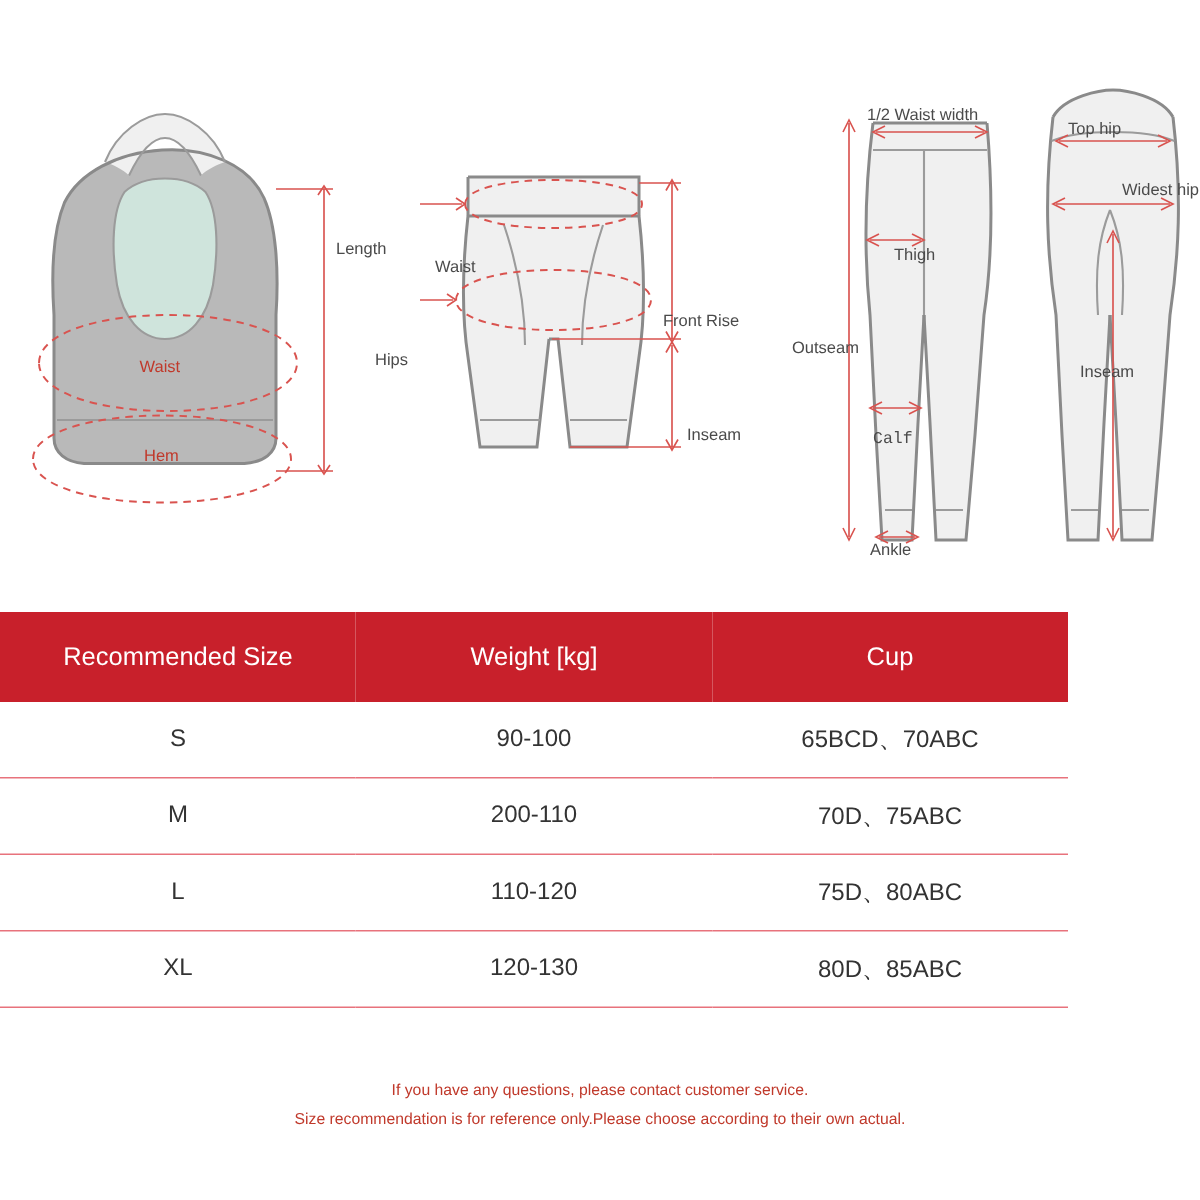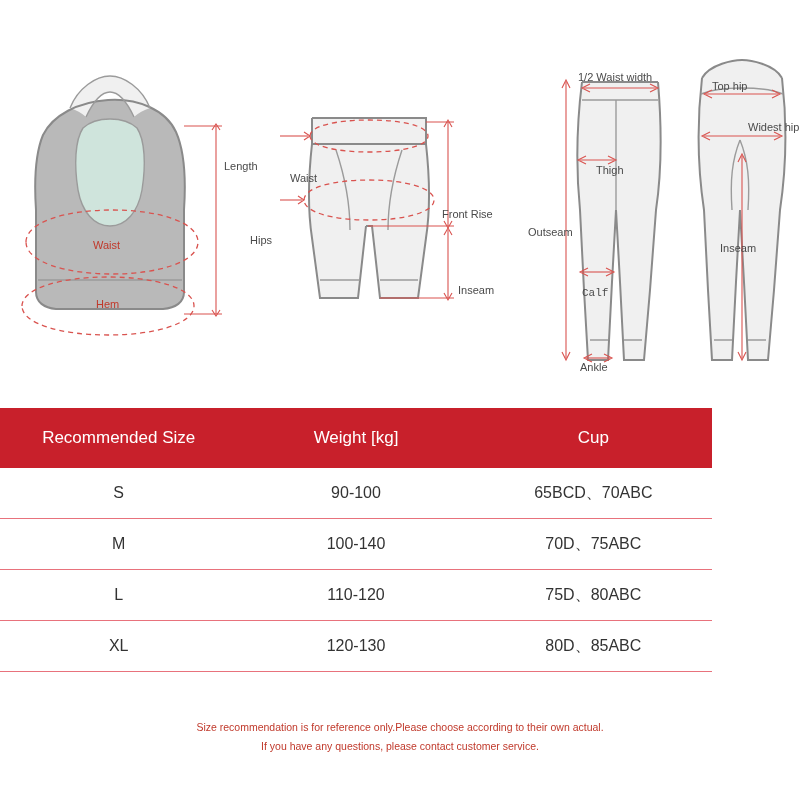--- a/index.html
+++ b/index.html
@@ -260,34 +260,34 @@
       </tr>
     </thead>
     <tbody>
       <tr>
         <td>S</td>
         <td>90-100</td>
         <td>65BCD、70ABC</td>
       </tr>
       <tr>
         <td>M</td>
-        <td>100-140</td>
+        <td>200-110</td>
         <td>70D、75ABC</td>
       </tr>
       <tr>
         <td>L</td>
         <td>110-120</td>
         <td>75D、80ABC</td>
       </tr>
       <tr>
         <td>XL</td>
         <td>120-130</td>
         <td>80D、85ABC</td>
       </tr>
     </tbody>
   </table>
 
   <div class="footnotes">
+    <div class="footnote">If you have any questions, please contact customer service.</div>
     <div class="footnote">Size recommendation is for reference only.Please choose according to their own actual.</div>
-    <div class="footnote">If you have any questions, please contact customer service.</div>
   </div>
 
 </div>
 
 </body></html>

